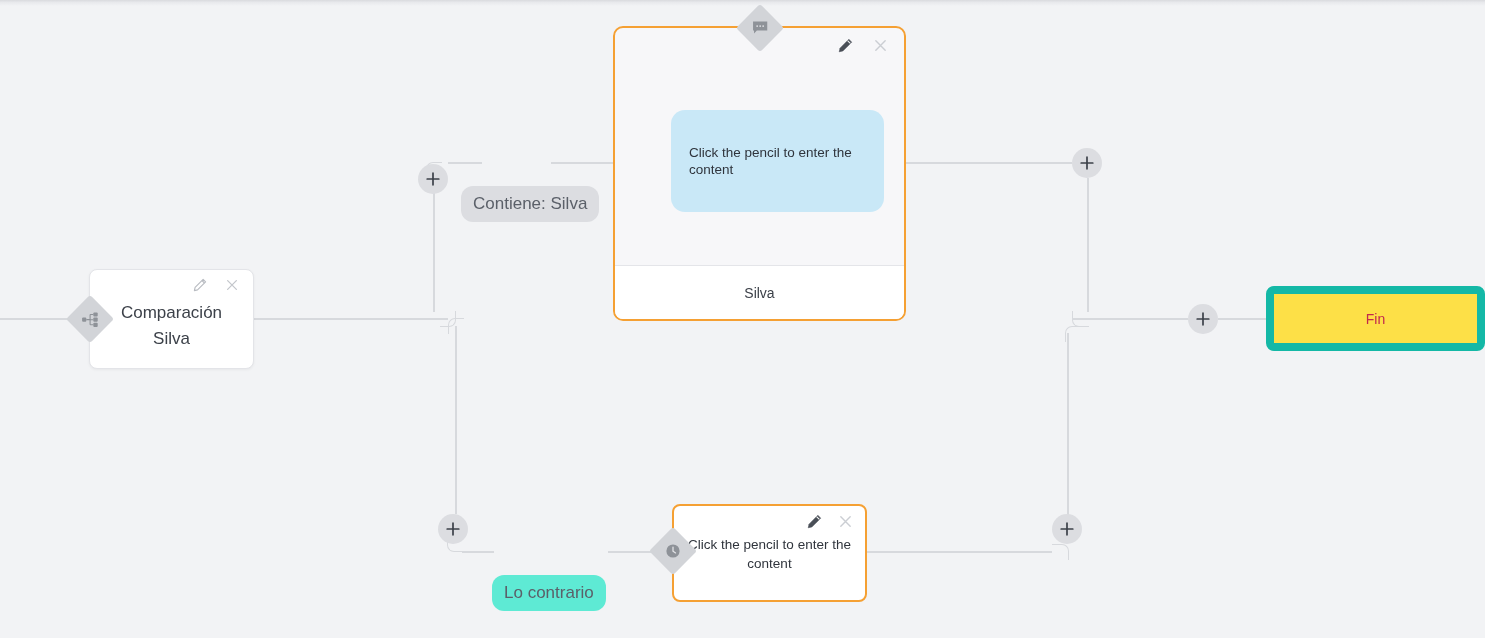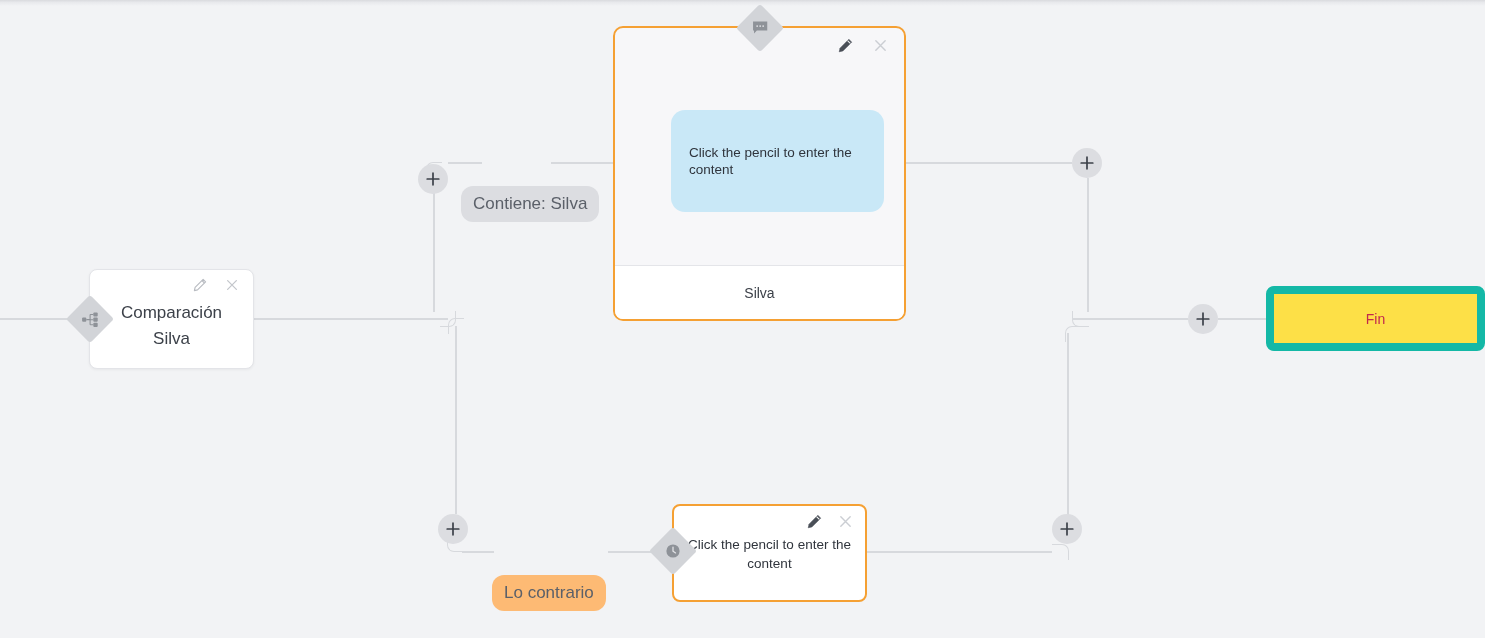--- a/index.html
+++ b/index.html
@@ -71,21 +71,21 @@
     align-items: center;
     justify-content: center;
     white-space: nowrap;
     padding: 0 12px;
     height: 36px;
     z-index: 5;
     cursor: pointer;
     margin-top: 34px;
   }
   .edge-label.gray { background: #dcdde1; }
-  .edge-label.white { background: #fdba74; }
+  .edge-label.white { background: #5eead4; }
 
   
   .diamond {
     position: absolute;
     width: 34px; height: 34px;
     background: #d2d4d8;
     transform: rotate(45deg);
     border-radius: 3px;
     z-index: 8;
     display: flex;

